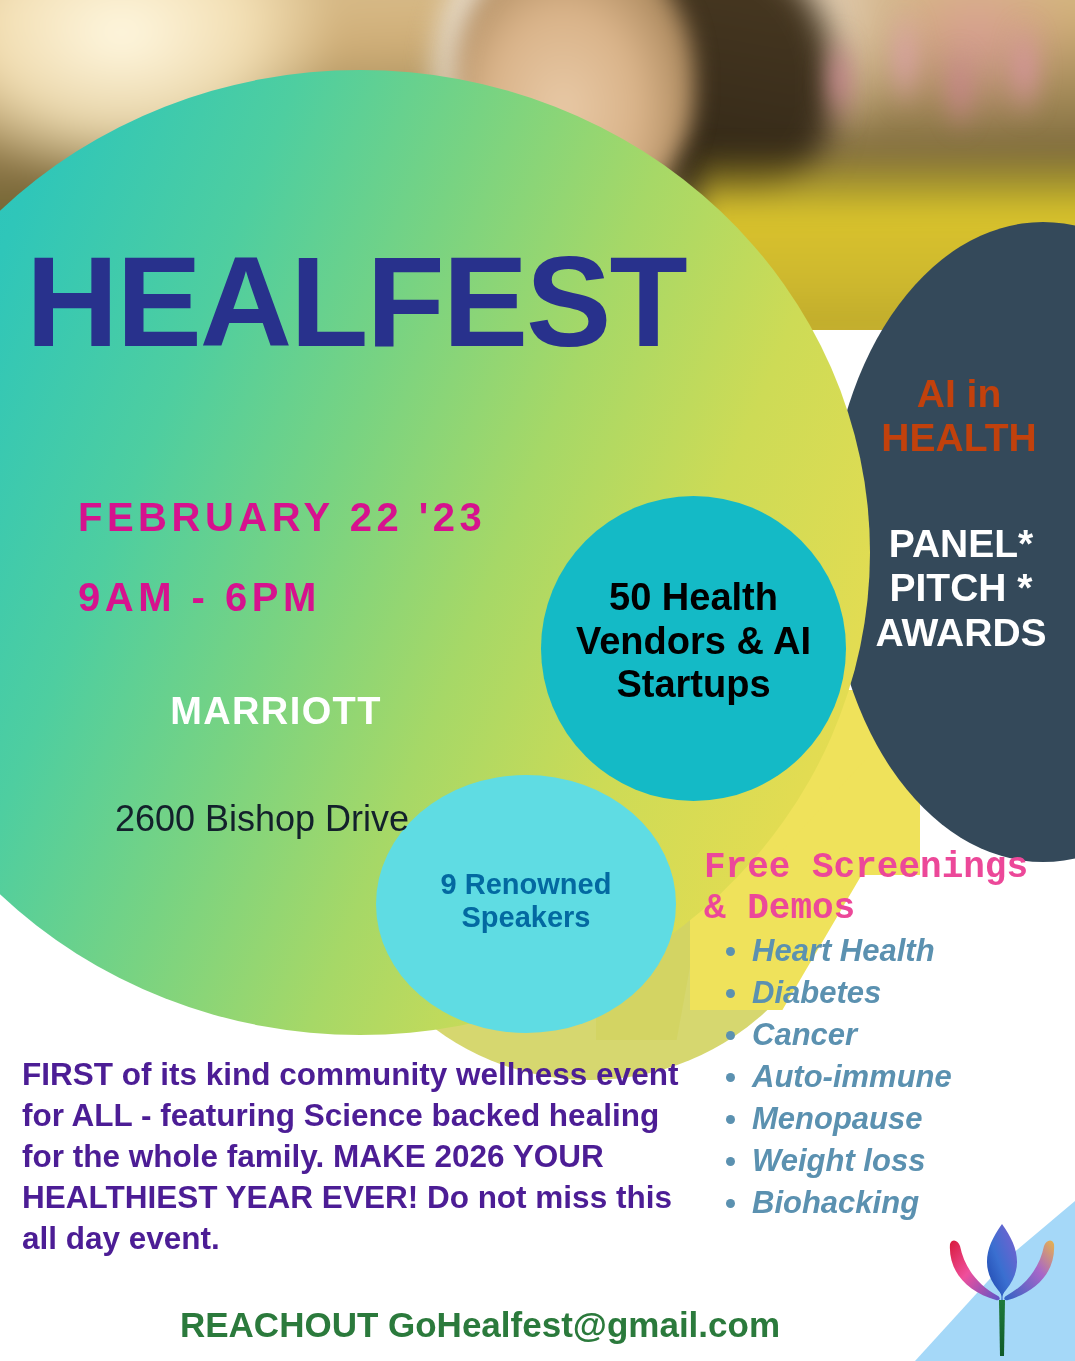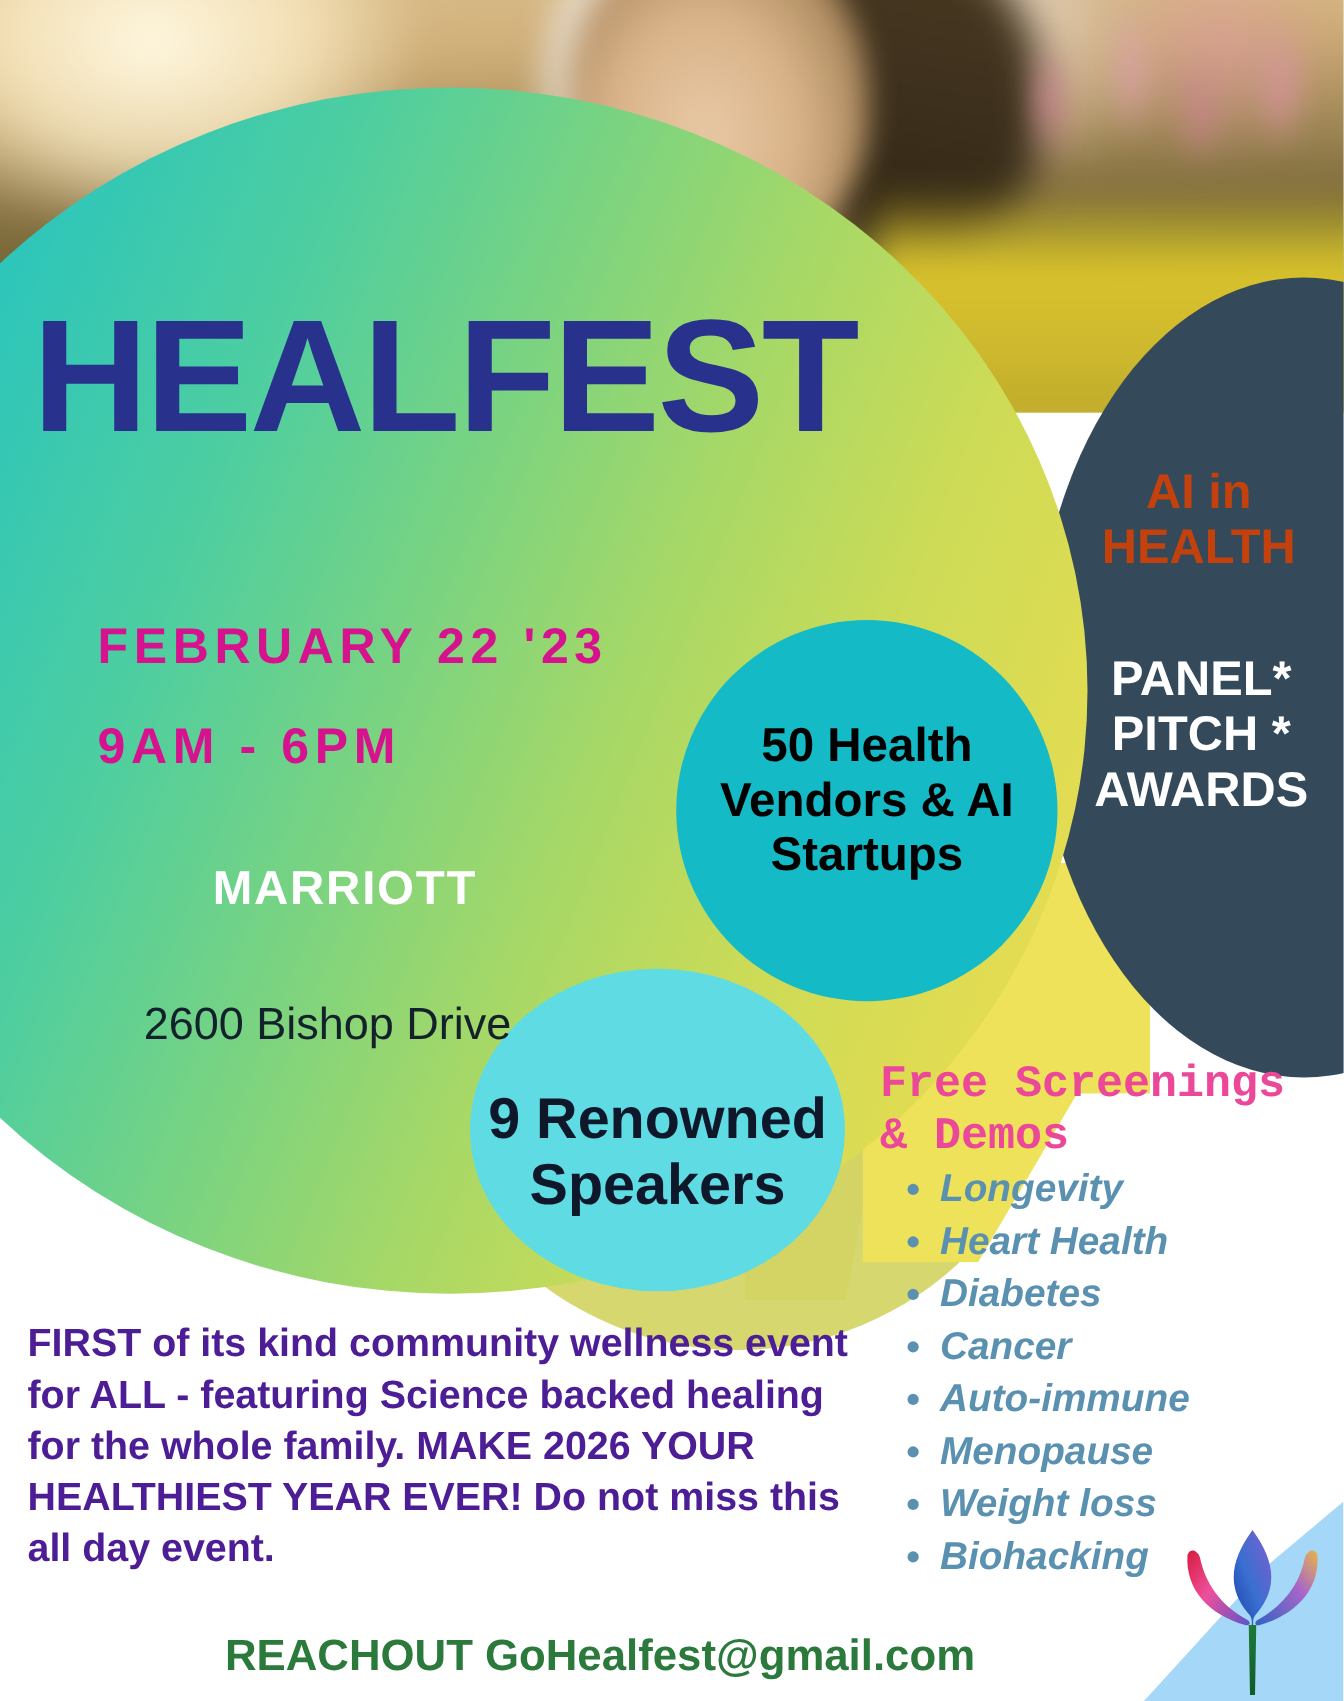--- a/index.html
+++ b/index.html
@@ -241,23 +241,23 @@
     font-weight: bold;
     color: #000000;
     line-height: 1.15;
     font-family: "Liberation Sans", sans-serif;
   }
   .speakers-text {
     position: absolute;
     left: 376px; top: 868px;
     width: 300px;
     text-align: center;
-    font-size: 46px;
-    font-weight: bold;
-    color: #0f172a;
+    font-size: 29px;
+    font-weight: bold;
+    color: #0369a1;
     line-height: 1.15;
     font-family: "Liberation Sans", sans-serif;
   }
 
   .ai-health {
     position: absolute;
     left: 845px; top: 372px;
     width: 228px;
     text-align: center;
     font-size: 39px;
@@ -372,21 +372,20 @@
   </div>
   <div class="address">2600 Bishop Drive</div>
 
   <div class="vendors-text">50 Health Vendors &amp; AI Startups</div>
   <div class="speakers-text">9 Renowned Speakers</div>
   <div class="ai-health">AI in HEALTH</div>
   <div class="panel-pitch">PANEL* PITCH * AWARDS</div>
 
   <div class="screen-title">Free Screenings &amp; Demos</div>
   <ul class="screen-list">
-    <li>Longevity</li>
     <li>Heart Health</li>
     <li>Diabetes</li>
     <li>Cancer</li>
     <li>Auto-immune</li>
     <li>Menopause</li>
     <li>Weight loss</li>
     <li>Biohacking</li>
   </ul>
 
   <div class="blurb">FIRST of its kind community wellness event for ALL - featuring Science backed healing for the whole family. MAKE 2026 YOUR HEALTHIEST YEAR EVER! Do not miss this all day event.</div>

